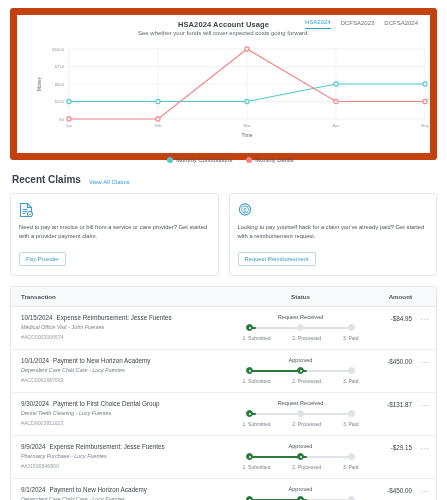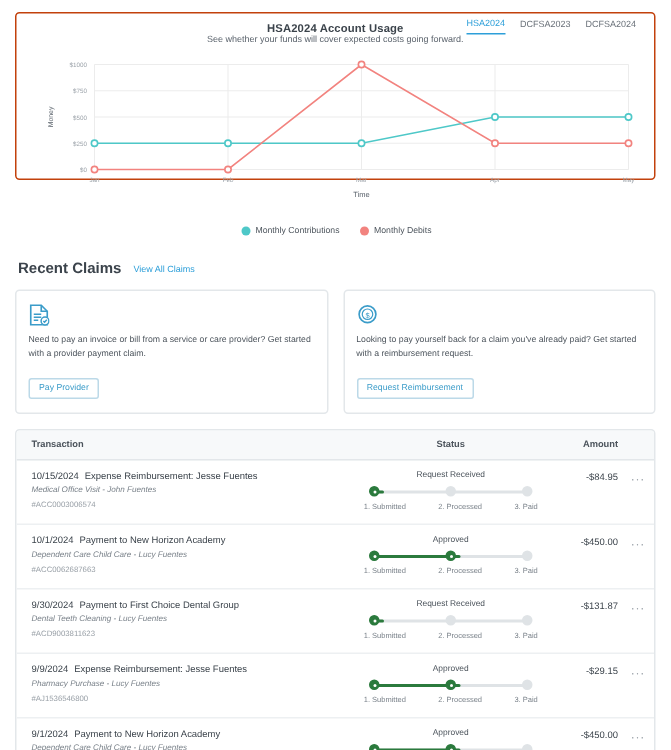--- a/index.html
+++ b/index.html
@@ -8,22 +8,22 @@
     width:447px; height:500px;
     background:#ffffff;
     font-family:"Liberation Sans", sans-serif;
     color:#333940;
     overflow:hidden;
   }
   .page { width:447px; height:500px; position:relative; background:#fff; }
 
   
   .chart-card{
-    position:absolute; left:10px; top:8px; width:427px; height:112px;
-    background:#fff; border:1px solid #c2410c; border-radius:3px;
+    position:absolute; left:10px; top:8px; width:427px; height:152px;
+    background:#fff; border:7px solid #c2410c; border-radius:3px;
   }
   .chart-head{ position:relative; height:30px; }
   .chart-title{
     position:absolute; left:0; right:0; top:5px; text-align:center;
     font-size:7.5px; font-weight:bold; color:#3b434b; letter-spacing:.1px;
   }
   .chart-sub{
     position:absolute; left:0; right:0; top:15px; text-align:center;
     font-size:6px; color:#5c646d;
   }
@@ -40,21 +40,21 @@
 
   .legend{
     position:absolute; left:0; right:0; bottom:4px;
     display:flex; justify-content:center; gap:14px; align-items:center;
   }
   .legend-item{ display:flex; align-items:center; gap:3px; font-size:5.8px; color:#4c545c; }
   .legend-dot{ width:6px; height:6px; border-radius:50%; display:block; }
 
   
   .claims-section{ position:absolute; left:10px; top:172px; width:427px; }
-  .claims-head{ display:flex; align-items:center; gap:8px; padding:2px 2px 8px 2px; }
+  .claims-head{ display:flex; align-items:flex-end; gap:8px; padding:2px 2px 8px 2px; }
   .claims-title{ font-size:10px; font-weight:bold; color:#3b434b; }
   .view-all{ font-size:6px; color:#2d9fd9; cursor:pointer; }
 
   .promo-row{ display:flex; gap:10px; }
   .promo{
     flex:1; border:1px solid #e3e7ea; border-radius:3px; background:#fff;
     padding:8px 8px 9px 8px; min-height:62px; position:relative;
   }
   .promo-icon{ width:14px; height:16px; margin-bottom:5px; display:block; }
   .promo-text{ font-size:5.8px; line-height:1.55; color:#4c545c; margin-bottom:6px; }

